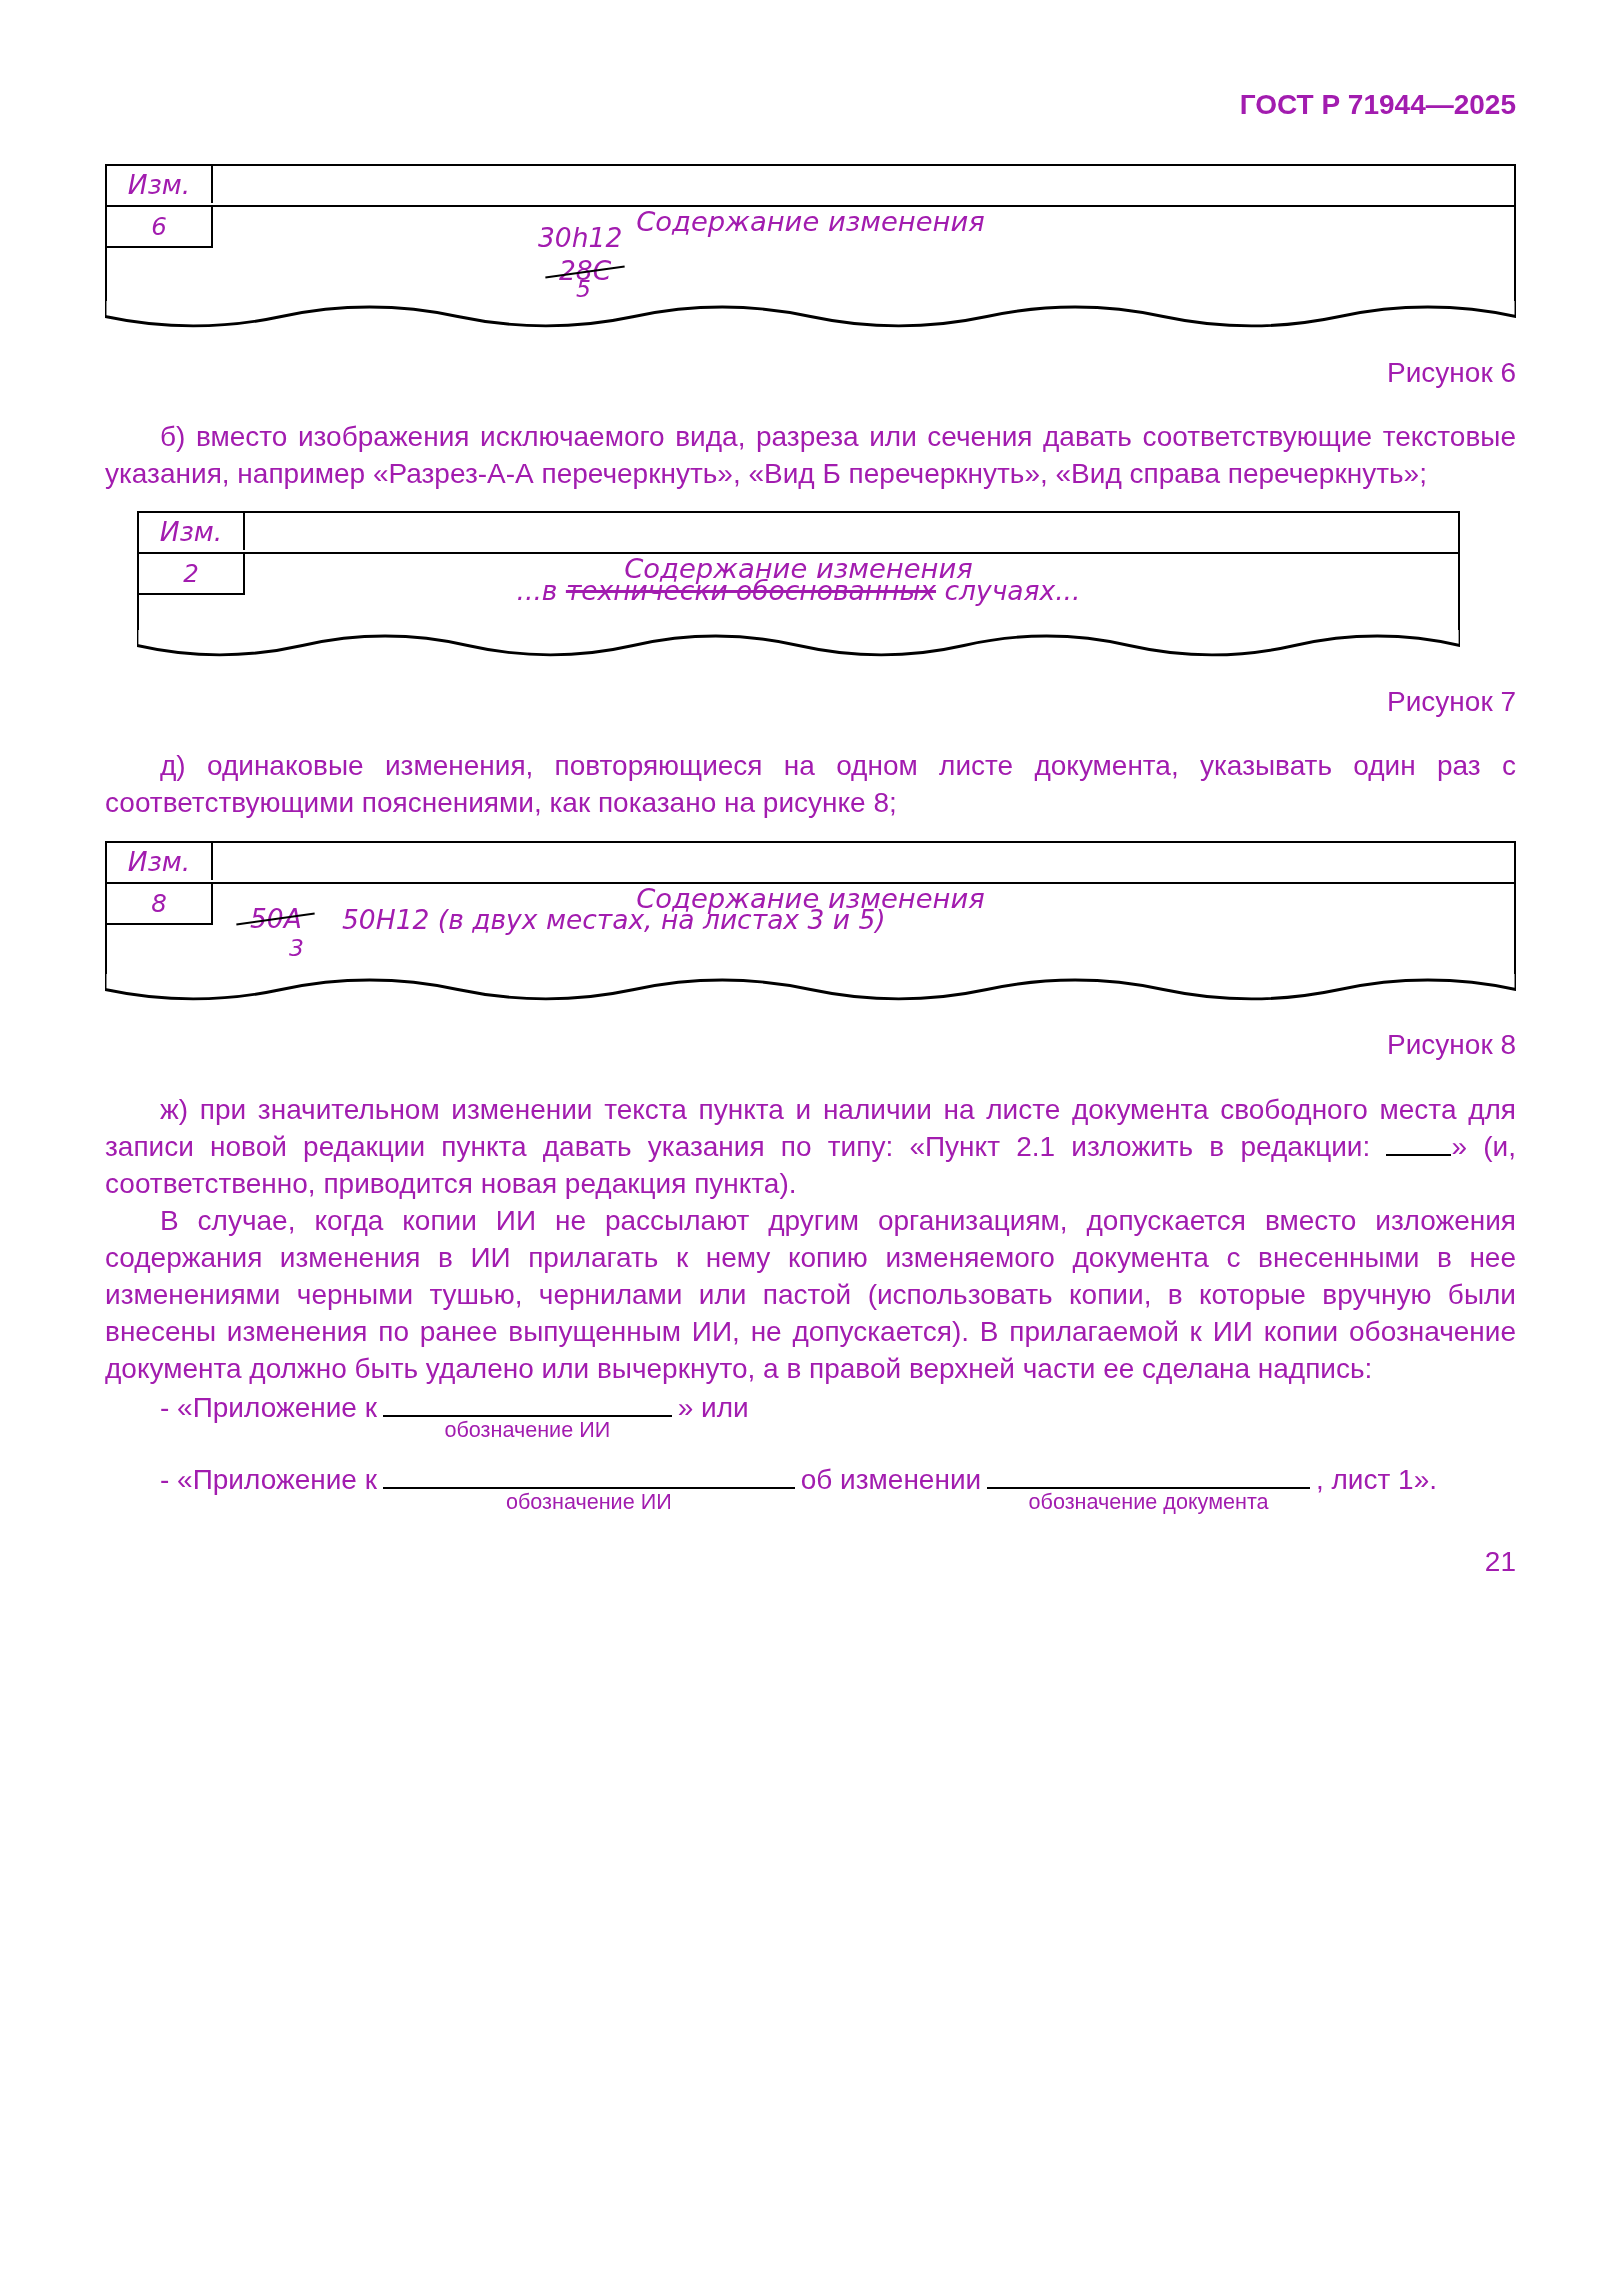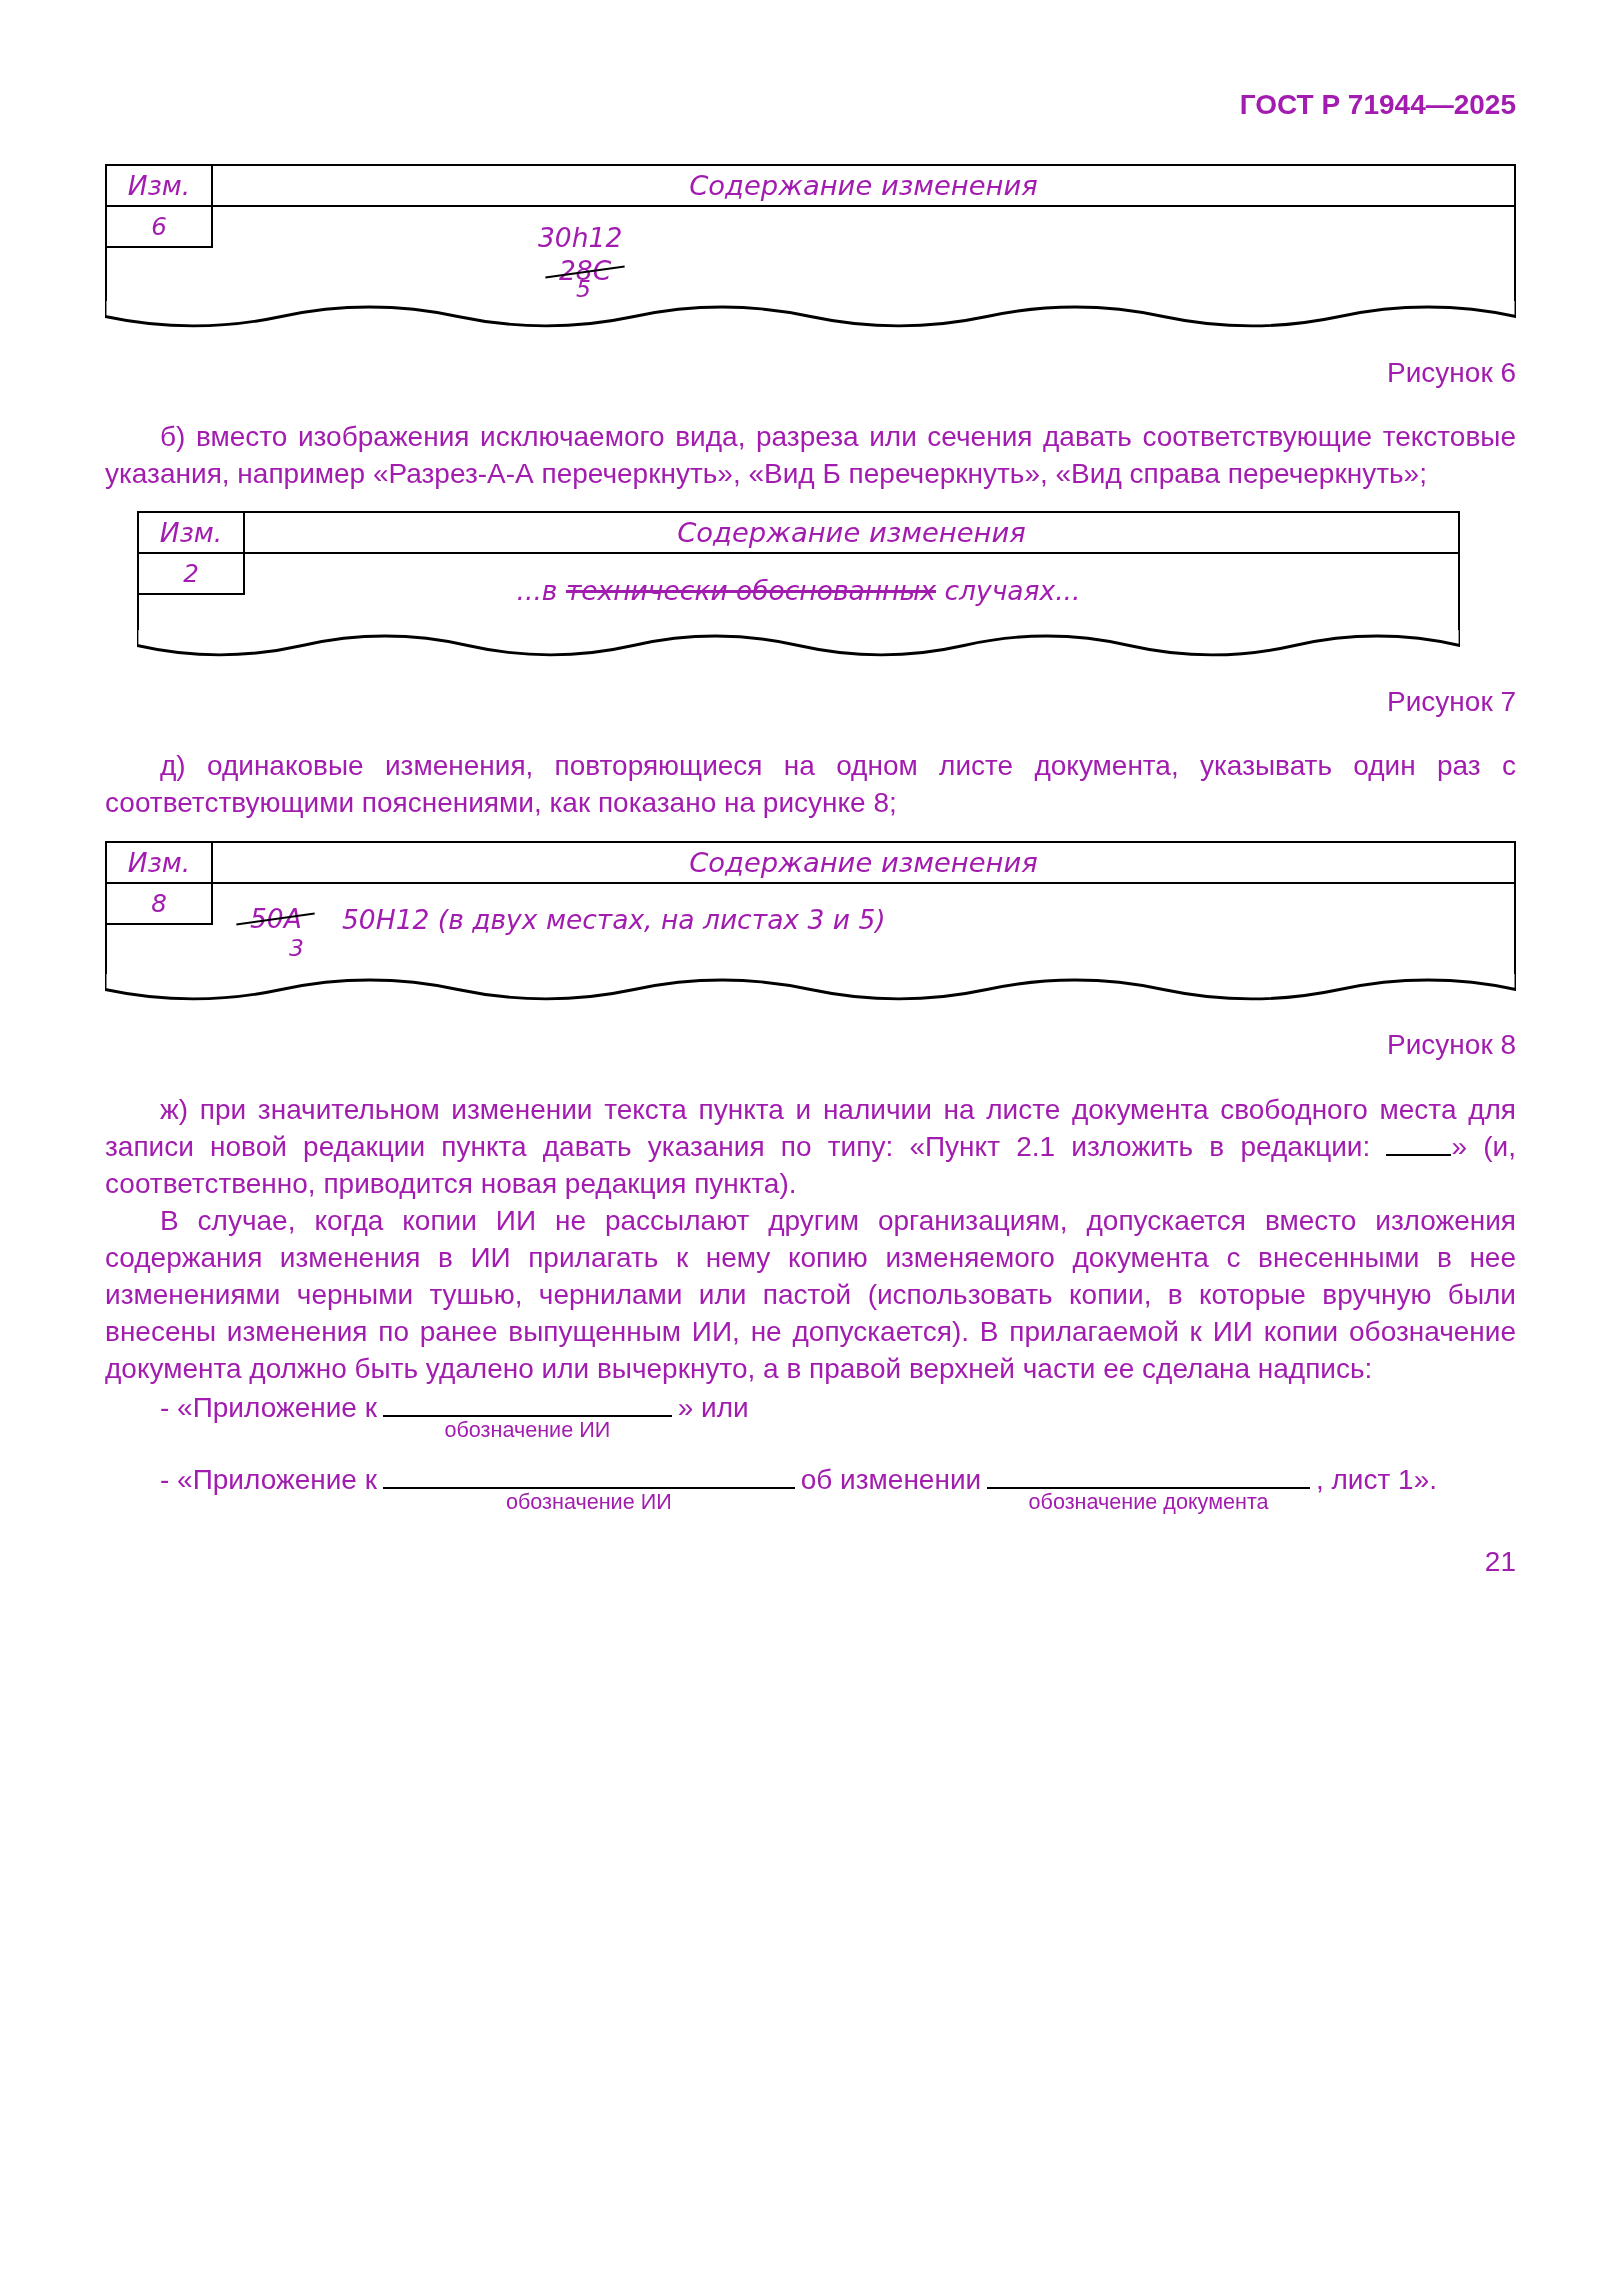--- a/index.html
+++ b/index.html
@@ -9,21 +9,21 @@
     font-family:"Liberation Sans", sans-serif;
     font-size:28px; line-height:37px;
     padding:86px 105px 0 105px;
     position:relative; overflow:hidden;
   }
   .doc-header { text-align:right; font-weight:bold; margin-bottom:41px; }
 
   
   .figure { position:relative; }
   .fig-box { border:2.9px solid #000; border-bottom:none; }
-  .fig-head-row { display:flex; border-bottom:2.9px solid #000; height:41px; }
+  .fig-head-row { display:flex; border-bottom:2.9px solid #000; height:41px;flex-direction:column; }
   .izm-head {
     width:106px; border-right:2.9px solid #000;
     display:flex; align-items:center; justify-content:center;
     font-family:"DejaVu Sans", sans-serif; font-style:italic; font-size:26.5px;
   }
   .content-head {
     flex:1; display:flex; align-items:center; justify-content:center;
     font-family:"DejaVu Sans", sans-serif; font-style:italic; font-size:27.4px;
   }
   .fig-body { position:relative; }

